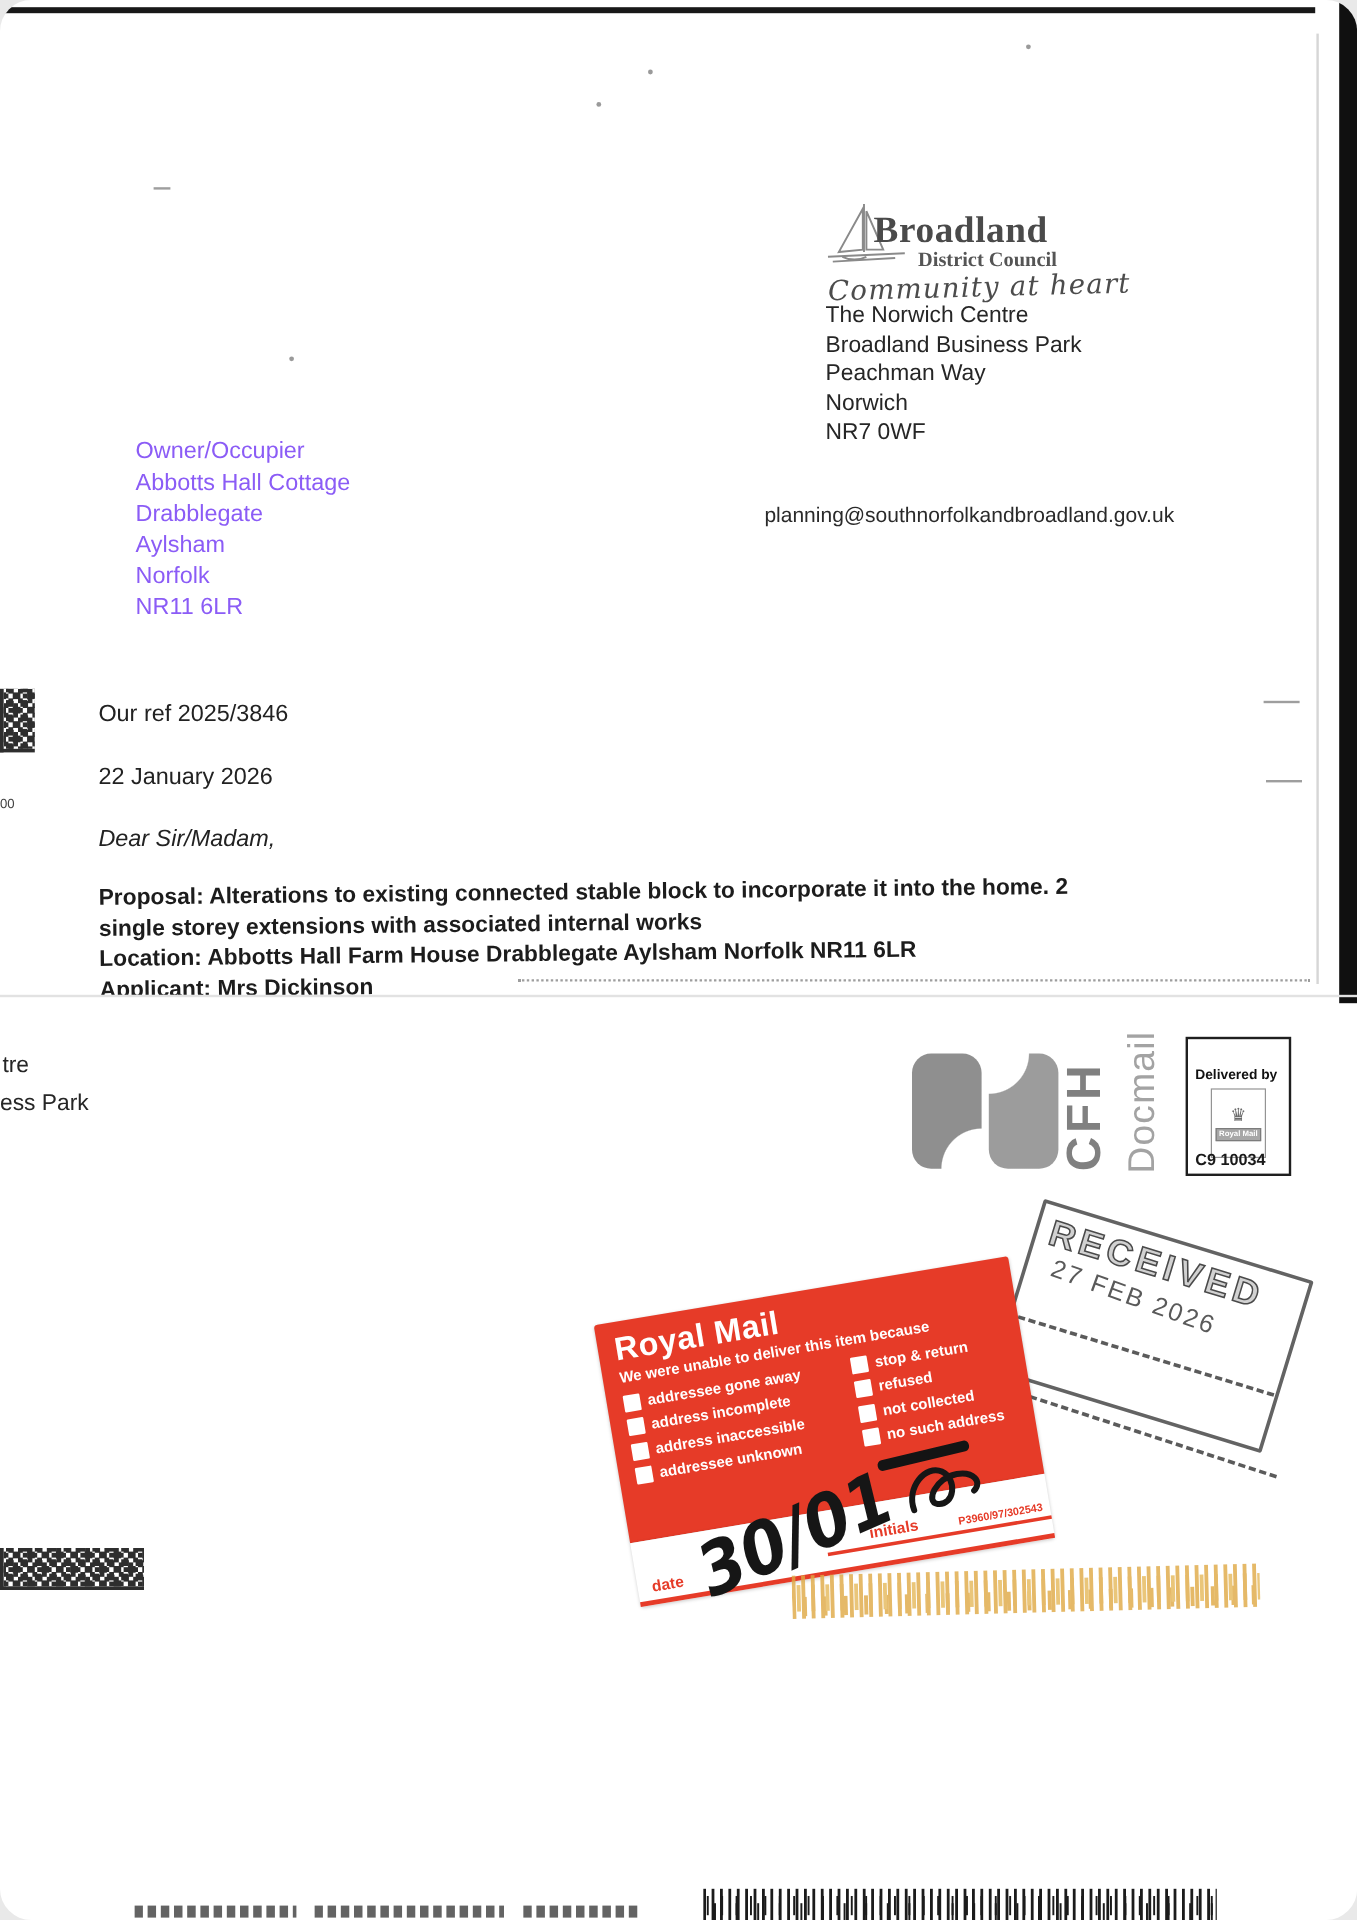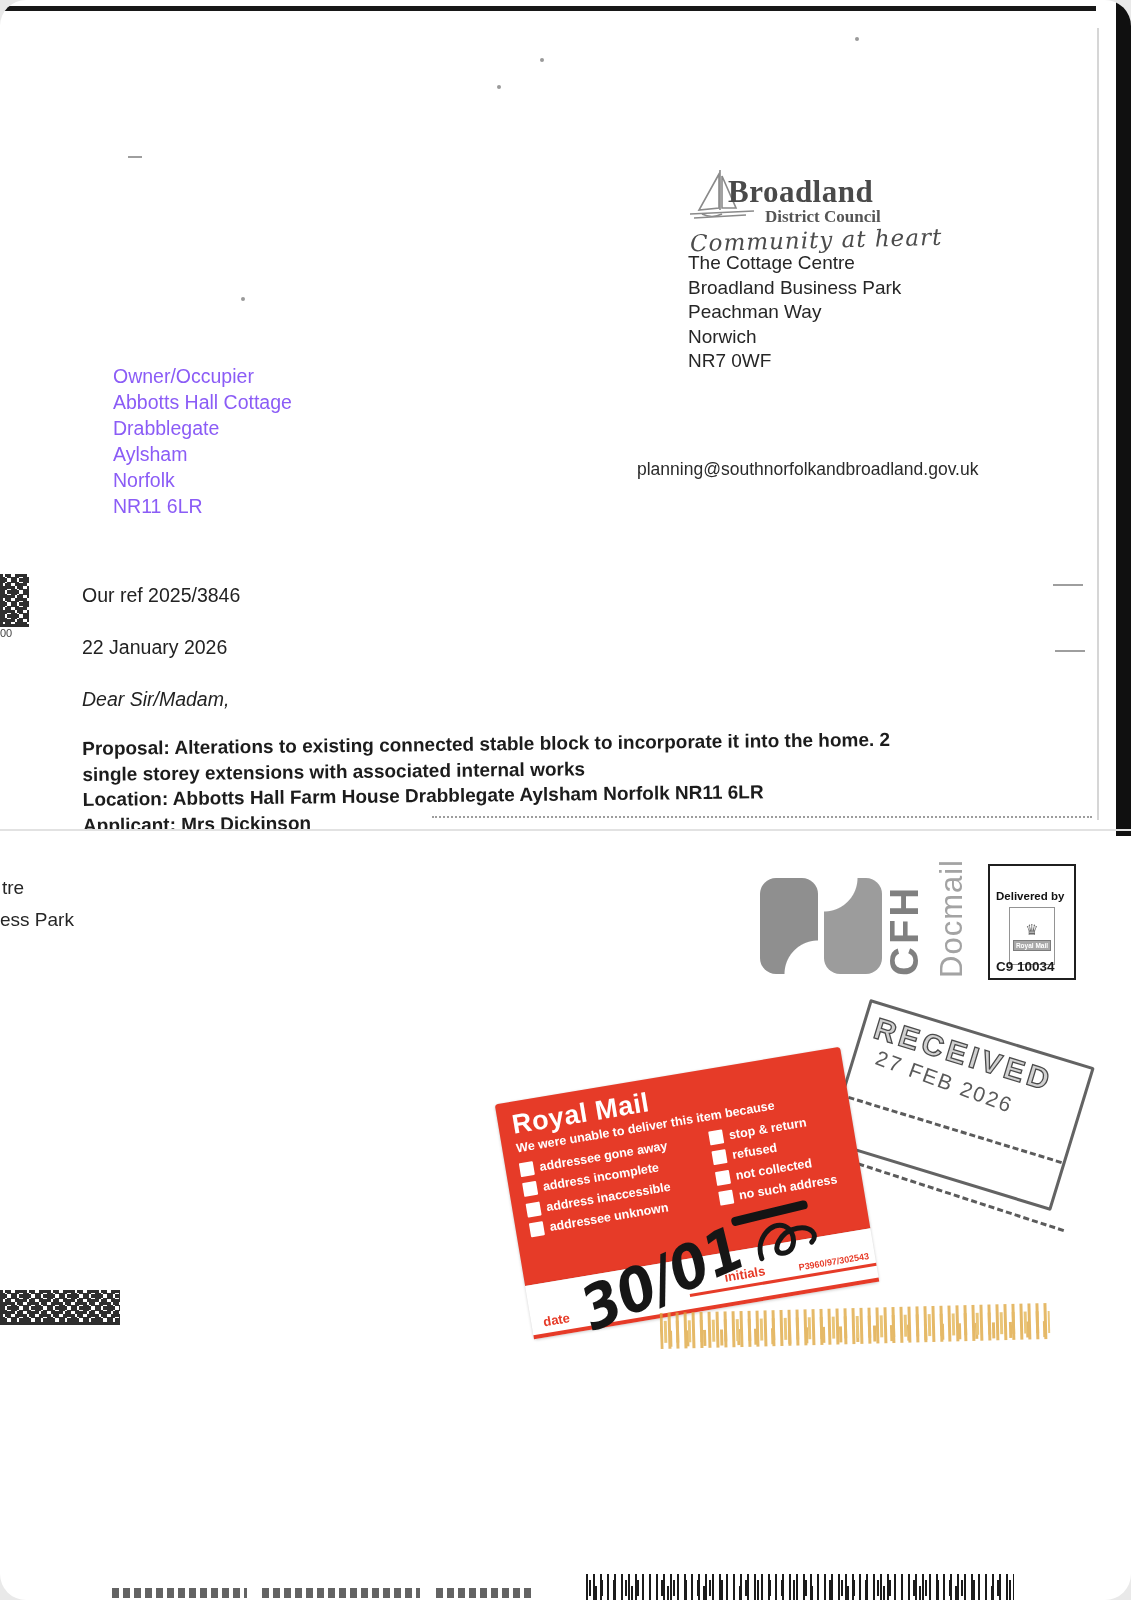--- a/index.html
+++ b/index.html
@@ -17,40 +17,40 @@
   .logo-title{font-family:"Liberation Serif","DejaVu Serif",serif;font-weight:bold;
               font-size:31px;color:#4a4a4a;letter-spacing:.5px;}
   .logo-sub{font-family:"Liberation Serif","DejaVu Serif",serif;font-weight:bold;
             font-size:17px;color:#555;text-align:center;}
   .tagline{font-family:"DejaVu Serif","Liberation Serif",serif;font-style:italic;
            font-size:23px;color:#4c4c4c;transform:rotate(-1.5deg);letter-spacing:1px;}
   .addr{font-size:19px;line-height:24.5px;color:#262626;}
   .recipient{font-size:19.5px;line-height:26px;color:#8b5cf6;}
   .bodytext{font-size:19.5px;color:#222;}
   .tel-row{display:flex;gap:46px;font-size:19px;color:#222;}
-  .email{font-size:17.5px;color:#2a2a2a;margin-top:40px;}
+  .email{font-size:17.5px;color:#2a2a2a;}
   .proposal{font-size:19px;font-weight:bold;line-height:25.5px;color:#1c1c1c;
             transform:rotate(-0.65deg);transform-origin:left top;width:940px;}
   .dotted-artifact{left:432px;top:816px;width:660px;border-top:2px dotted #8d8d8d;opacity:.85;}
   
   .dmatrix{background-image:repeating-conic-gradient(#2e2e2e 0 25%,transparent 0 50%),
            repeating-conic-gradient(#2e2e2e 0 25%,transparent 0 50%);
            background-size:8px 8px,12px 12px;background-position:0 0,2px 3px;
            border-left:3px solid #2e2e2e;border-bottom:3px solid #2e2e2e;}
   .bar4-black{background-image:linear-gradient(90deg,#1b1b1b 0 2px,transparent 2px),
               linear-gradient(90deg,#1b1b1b 0 2px,transparent 2px),
               linear-gradient(90deg,#1b1b1b 0 2px,transparent 2px);
               background-size:7px 26px,12px 16px,18px 14px;
               background-position:0 0,3px 6px,9px 12px;background-repeat:repeat-x;}
   .bar4-yellow{background-image:linear-gradient(90deg,#dfa843 0 3px,transparent 3px),
                linear-gradient(90deg,#e6b95a 0 3px,transparent 3px),
                linear-gradient(90deg,#dfa843 0 3px,transparent 3px);
                background-size:8px 36px,12px 22px,17px 16px;
                background-position:0 0,4px 8px,9px 18px;background-repeat:repeat-x;opacity:.8;}
-  .margin-code{font-size:11px;color:#444;}
+  .margin-code{font-size:11px;color:#444;margin-top:37px;}
   
   .cfh-quote{width:58px;height:96px;border-radius:16px;}
   .cfh-q1{background:radial-gradient(circle at 100% 100%,#fff 0 33px,#8f8f8f 34px);}
   .cfh-q2{background:radial-gradient(circle at 0% 0%,#fff 0 33px,#9c9c9c 34px);}
   .vtext{writing-mode:vertical-rl;transform:rotate(180deg);white-space:nowrap;}
   .cfh-word{font-size:40px;font-weight:bold;color:#808080;letter-spacing:3px;}
   .docmail-word{font-size:31px;color:#a3a3a3;letter-spacing:1px;}
   
   .delivered-box{width:84px;height:112px;border:2px solid #1f1f1f;background:#fff;}
   .delivered-label{font-size:11.5px;font-weight:bold;color:#111;margin:24px 6px 0;}
@@ -116,21 +116,21 @@
       <path d="M4 48 L68 45"></path>
       <path d="M8 52 L60 49"></path>
       <path d="M16 48 C 22 51,30 51,36 48"></path>
     </g>
   </svg>
   <div class="abs logo-title" style="left:728px;top:174px;">Broadland</div>
   <div class="abs logo-sub" style="left:765px;top:207px;">District Council</div>
   <div class="abs tagline" style="left:690px;top:227px;">Community at heart</div>
 
   <div class="abs addr" style="left:688px;top:251px;">
-    <div>The Cottage Centre</div>
+    <div>The Norwich Centre</div>
     <div>Broadland Business Park</div>
     <div>Peachman Way</div>
     <div>Norwich</div>
     <div>NR7 0WF</div>
   </div>
 
   <div class="abs email" style="left:637px;top:419px;">planning@southnorfolkandbroadland.gov.uk</div>
 
   <div class="abs recipient" style="left:113px;top:363px;">
     <div>Owner/Occupier</div>

